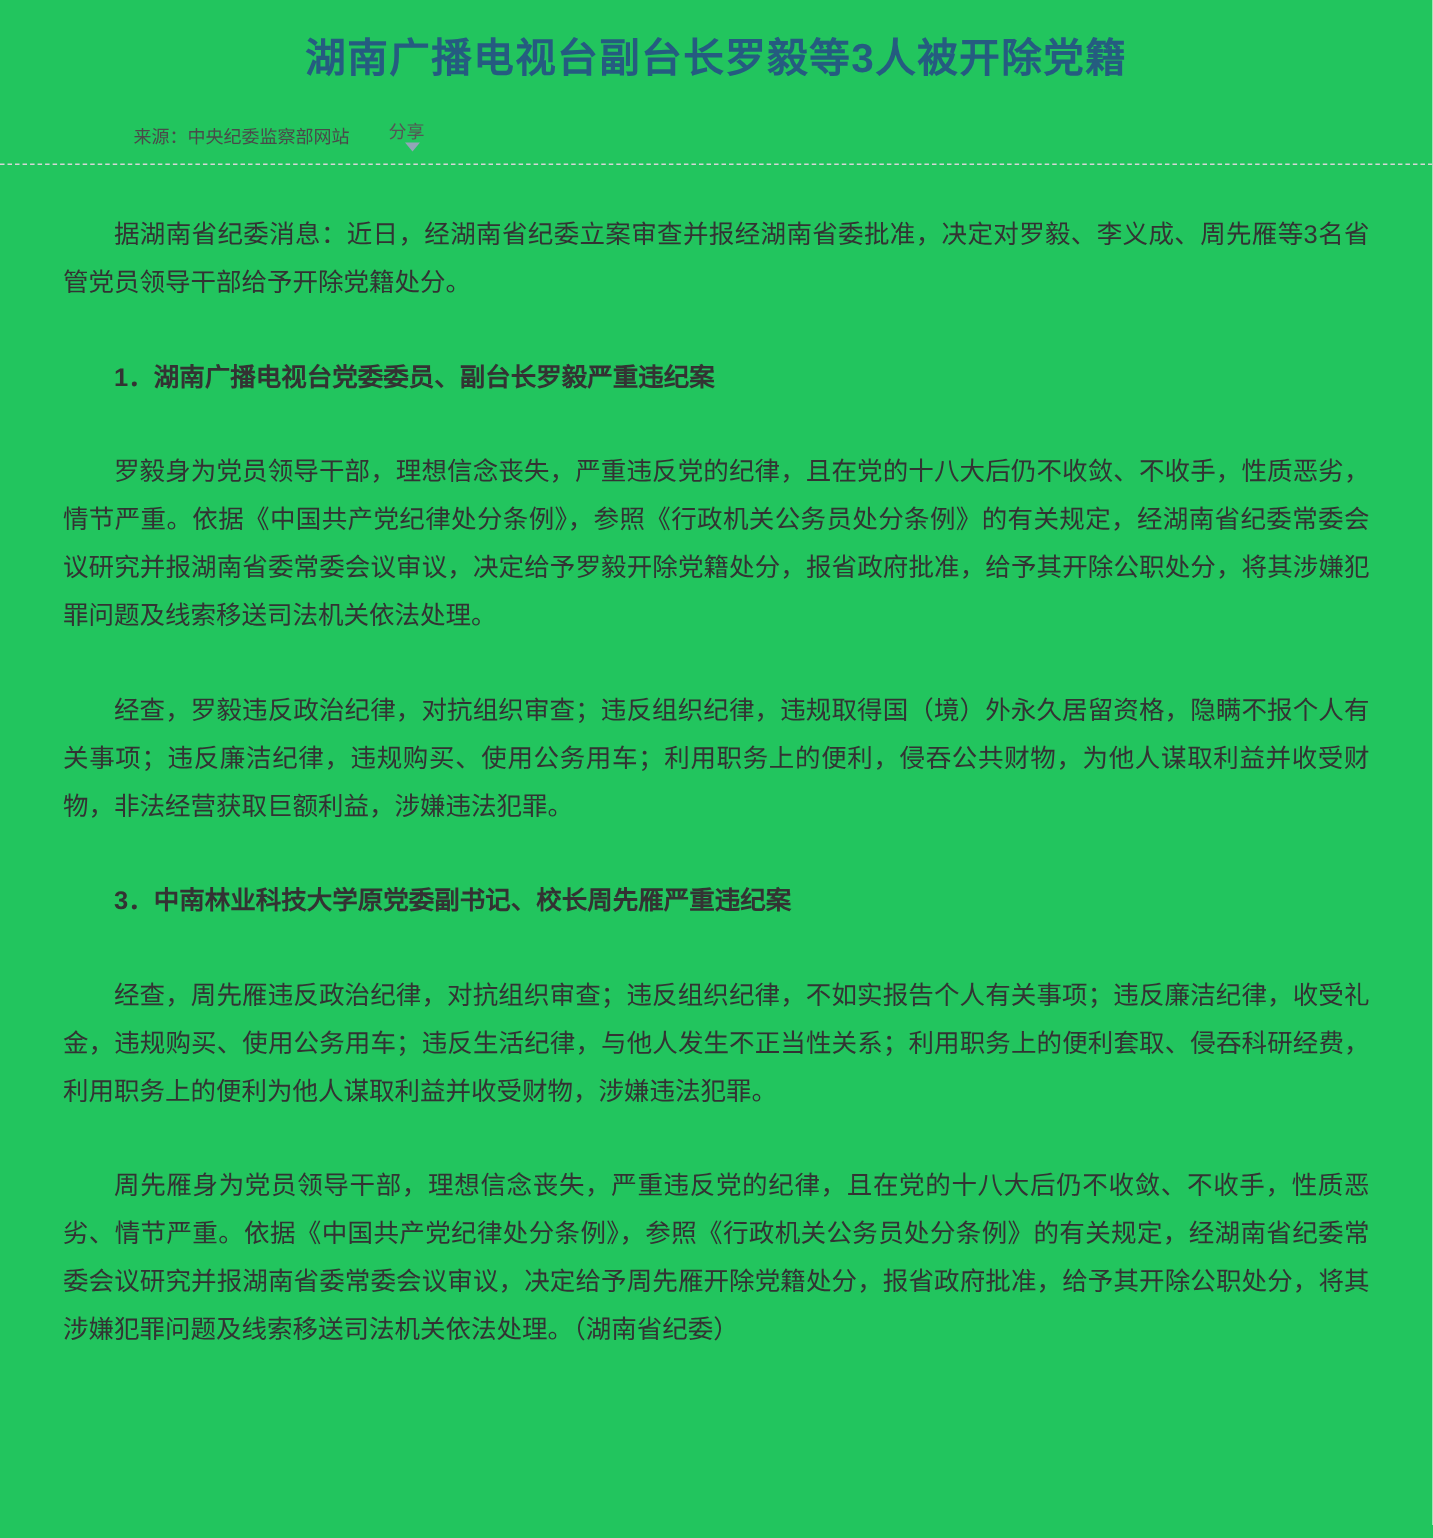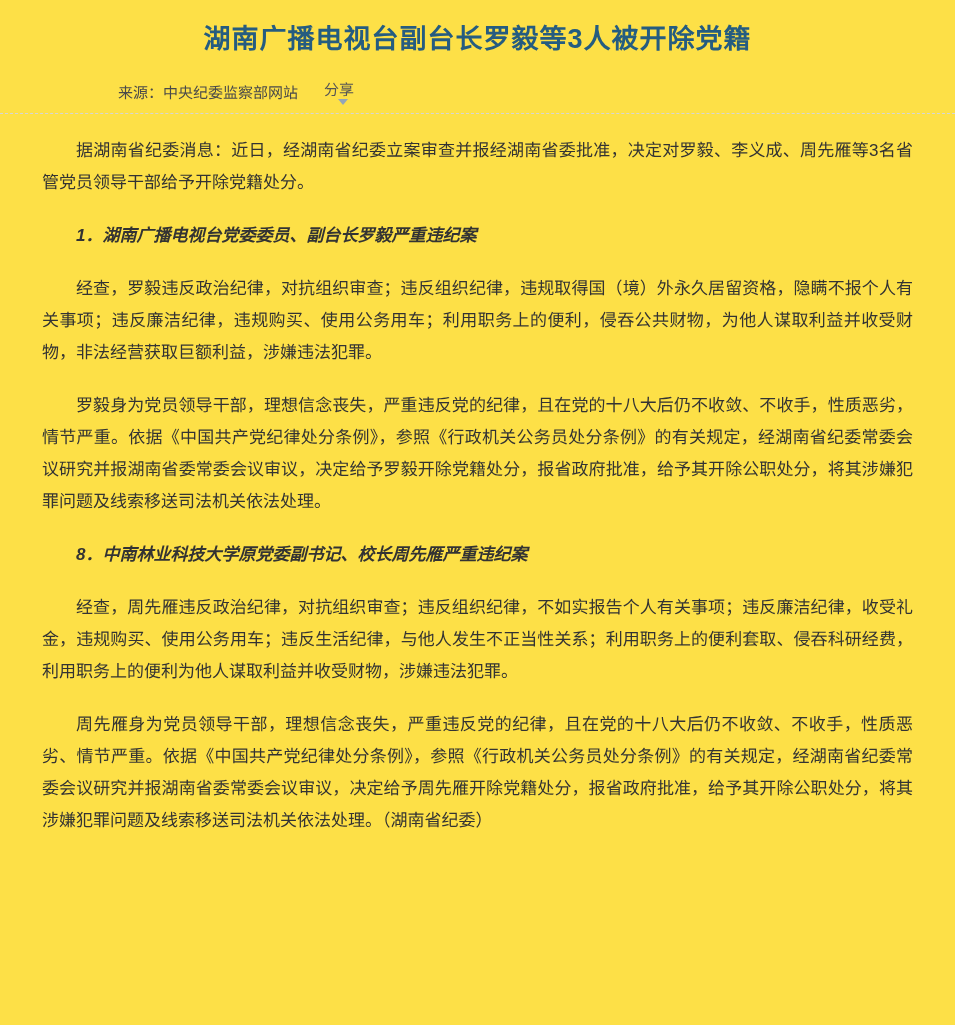--- a/index.html
+++ b/index.html
@@ -5,38 +5,38 @@
   html, body {
     margin: 0;
     padding: 0;
     background: #ffffff;
     font-family: "Liberation Sans", "DejaVu Sans", sans-serif;
   }
   .page {
     width: 955px;
     height: 1025px;
     margin: 0 auto;
-    background: #fde047;
+    background: #22c55e;
     overflow: hidden;
   }
   
   .title {
     margin: 22px 0 0 0;
     text-align: center;
     font-size: 27px;
     line-height: 34px;
     font-weight: bold;
     color: #255c80;
     letter-spacing: 1px;
   }
   .meta {
-    margin: 22px 0 0 118px;
+    margin: 22px 0 0 89px;
     display: flex;
     align-items: center;
-    font-size: 15px;
+    font-size: 12px;
     color: #4a4a4a;
   }
   .meta .src   { margin-right: 26px; }
   .meta .time  { margin-right: 46px; }
   .share {
     display: inline-flex;
     align-items: center;
     color: #555555;
     cursor: pointer;
     flex-direction: column;
@@ -56,31 +56,30 @@
   }
   
   .article {
     padding: 0 42px 6px 42px;
     color: #333333;
     font-size: 17px;
     line-height: 32px;
     text-align: justify;
   }
   .article p {
-    margin: 21px 0;
+    margin: 31px 0;
     text-indent: 2em;
   }
   .article h3.subhead {
     margin: 21px 0;
     text-indent: 2em;
     font-size: 17px;
     line-height: 32px;
     font-weight: bold;
     color: #333333;
-    font-style: italic;
   }
 </style>
 </head>
 <body>
 
 <div class="page">
 
   <header>
     <h1 class="title">湖南广播电视台副台长罗毅等3人被开除党籍</h1>
 
@@ -93,26 +92,26 @@
     </div>
 
     <div class="divider"></div>
   </header>
 
   <article class="article">
     <p>据湖南省纪委消息：近日，经湖南省纪委立案审查并报经湖南省委批准，决定对罗毅、李义成、周先雁等3名省管党员领导干部给予开除党籍处分。</p>
 
     <h3 class="subhead">1．湖南广播电视台党委委员、副台长罗毅严重违纪案</h3>
 
+    <p>罗毅身为党员领导干部，理想信念丧失，严重违反党的纪律，且在党的十八大后仍不收敛、不收手，性质恶劣，情节严重。依据《中国共产党纪律处分条例》，参照《行政机关公务员处分条例》的有关规定，经湖南省纪委常委会议研究并报湖南省委常委会议审议，决定给予罗毅开除党籍处分，报省政府批准，给予其开除公职处分，将其涉嫌犯罪问题及线索移送司法机关依法处理。</p>
+
     <p>经查，罗毅违反政治纪律，对抗组织审查；违反组织纪律，违规取得国（境）外永久居留资格，隐瞒不报个人有关事项；违反廉洁纪律，违规购买、使用公务用车；利用职务上的便利，侵吞公共财物，为他人谋取利益并收受财物，非法经营获取巨额利益，涉嫌违法犯罪。</p>
-
-    <p>罗毅身为党员领导干部，理想信念丧失，严重违反党的纪律，且在党的十八大后仍不收敛、不收手，性质恶劣，情节严重。依据《中国共产党纪律处分条例》，参照《行政机关公务员处分条例》的有关规定，经湖南省纪委常委会议研究并报湖南省委常委会议审议，决定给予罗毅开除党籍处分，报省政府批准，给予其开除公职处分，将其涉嫌犯罪问题及线索移送司法机关依法处理。</p>
 
 
 
-    <h3 class="subhead">8．中南林业科技大学原党委副书记、校长周先雁严重违纪案</h3>
+    <h3 class="subhead">3．中南林业科技大学原党委副书记、校长周先雁严重违纪案</h3>
 
     <p>经查，周先雁违反政治纪律，对抗组织审查；违反组织纪律，不如实报告个人有关事项；违反廉洁纪律，收受礼金，违规购买、使用公务用车；违反生活纪律，与他人发生不正当性关系；利用职务上的便利套取、侵吞科研经费，利用职务上的便利为他人谋取利益并收受财物，涉嫌违法犯罪。</p>
 
     <p>周先雁身为党员领导干部，理想信念丧失，严重违反党的纪律，且在党的十八大后仍不收敛、不收手，性质恶劣、情节严重。依据《中国共产党纪律处分条例》，参照《行政机关公务员处分条例》的有关规定，经湖南省纪委常委会议研究并报湖南省委常委会议审议，决定给予周先雁开除党籍处分，报省政府批准，给予其开除公职处分，将其涉嫌犯罪问题及线索移送司法机关依法处理。（湖南省纪委）</p>
   </article>
 
 </div>
 
 </body></html>

